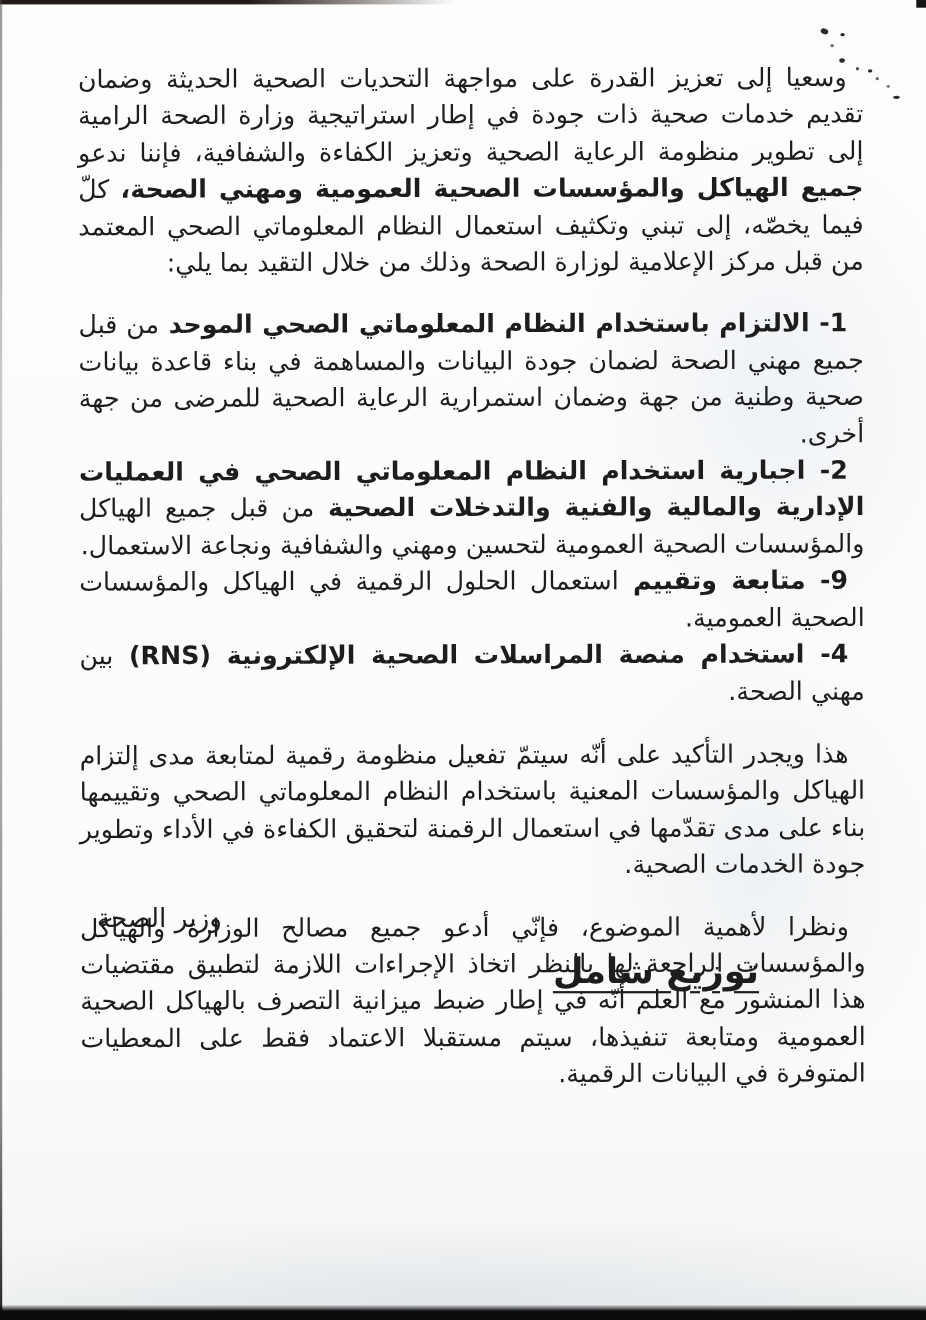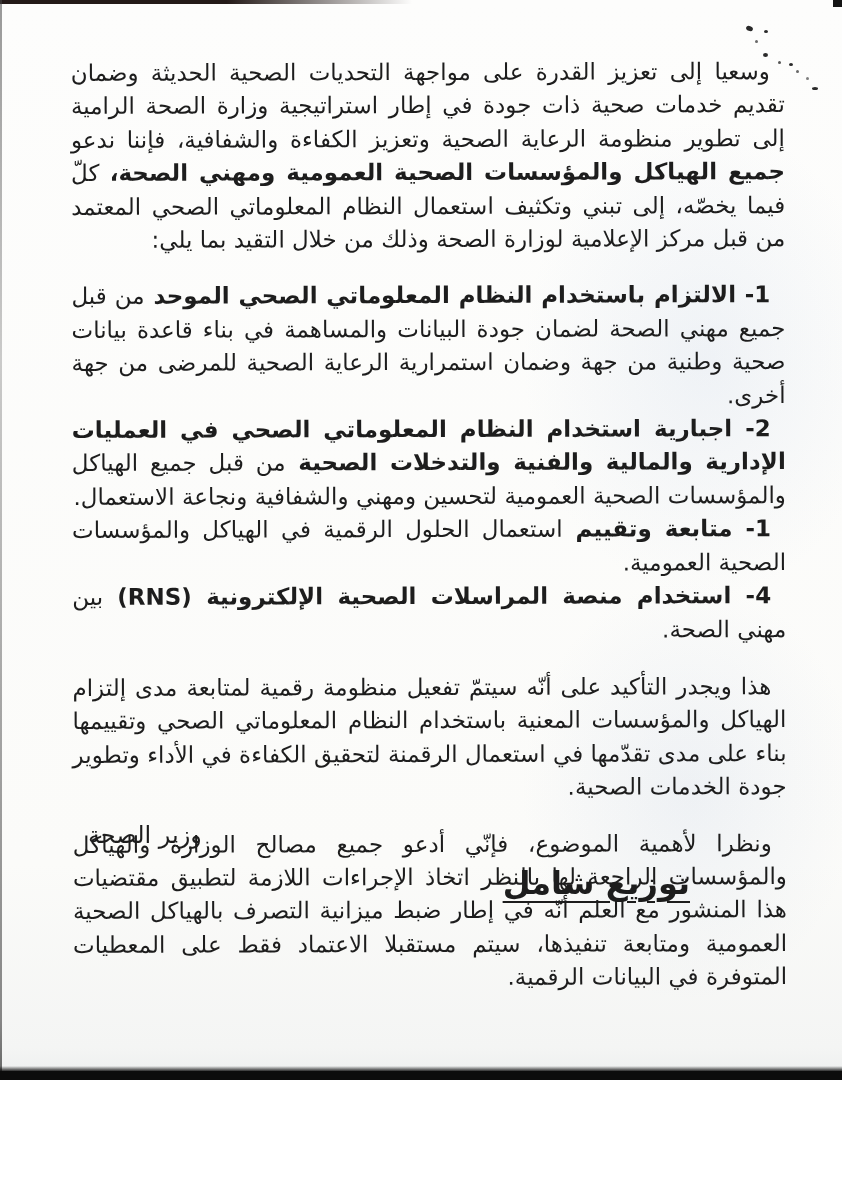--- a/index.html
+++ b/index.html
@@ -6,21 +6,21 @@
     margin: 0;
     padding: 0;
     width: 842px;
     height: 1200px;
     overflow: hidden;
     font-family: "DejaVu Sans", sans-serif;
   }
   .page {
     position: relative;
     width: 842px;
-    height: 1080px;
+    height: 1200px;
     background:
       radial-gradient(260px 340px at 705px 360px, rgba(190,205,228,0.22), rgba(190,205,228,0) 70%),
       radial-gradient(240px 300px at 690px 790px, rgba(185,200,224,0.20), rgba(185,200,224,0) 70%),
       radial-gradient(700px 90px at 420px 1175px, rgba(198,206,220,0.35), rgba(198,206,220,0) 75%),
       linear-gradient(180deg, #fdfdfc 0%, #fbfbf9 80%, #f4f5f4 97%, #eceeee 100%);
     overflow: hidden;
   }
 
   
   .scan-strip-top {
@@ -107,21 +107,21 @@
   <div class="speck s8"></div>
   <div class="speck s9"></div>
 
   <div class="content">
 
     <p class="para"><span>وسعيا إلى تعزيز القدرة على مواجهة التحديات الصحية الحديثة وضمان تقديم خدمات صحية ذات جودة في إطار استراتيجية وزارة الصحة الرامية إلى تطوير منظومة الرعاية الصحية وتعزيز الكفاءة والشفافية، فإننا ندعو </span><b>جميع الهياكل والمؤسسات الصحية العمومية ومهني الصحة،</b><span> كلّ فيما يخصّه، إلى تبني وتكثيف استعمال النظام المعلوماتي الصحي المعتمد من قبل مركز الإعلامية لوزارة الصحة وذلك من خلال التقيد بما يلي:</span></p>
 
     <div class="list">
       <p class="list-item"><b>1- الالتزام باستخدام النظام المعلوماتي الصحي الموحد </b><span>من قبل جميع مهني الصحة لضمان جودة البيانات والمساهمة في بناء قاعدة بيانات صحية وطنية من جهة وضمان استمرارية الرعاية الصحية للمرضى من جهة أخرى.</span></p>
       <p class="list-item"><b>2- اجبارية استخدام النظام المعلوماتي الصحي في العمليات الإدارية والمالية والفنية والتدخلات الصحية </b><span>من قبل جميع الهياكل والمؤسسات الصحية العمومية لتحسين ومهني والشفافية ونجاعة الاستعمال.</span></p>
-      <p class="list-item"><b>1- متابعة وتقييم </b><span>استعمال الحلول الرقمية في الهياكل والمؤسسات الصحية العمومية.</span></p>
+      <p class="list-item"><b>9- متابعة وتقييم </b><span>استعمال الحلول الرقمية في الهياكل والمؤسسات الصحية العمومية.</span></p>
       <p class="list-item"><b>4- استخدام منصة المراسلات الصحية الإلكترونية (RNS) </b><span>بين مهني الصحة.</span></p>
     </div>
 
     <p class="para">هذا ويجدر التأكيد على أنّه سيتمّ تفعيل منظومة رقمية لمتابعة مدى إلتزام الهياكل والمؤسسات المعنية باستخدام النظام المعلوماتي الصحي وتقييمها بناء على مدى تقدّمها في استعمال الرقمنة لتحقيق الكفاءة في الأداء وتطوير جودة الخدمات الصحية.</p>
 
     <p class="para">ونظرا لأهمية الموضوع، فإنّي أدعو جميع مصالح الوزارة والهياكل والمؤسسات الراجعة لها بالنظر اتخاذ الإجراءات اللازمة لتطبيق مقتضيات هذا المنشور مع العلم أنّه في إطار ضبط ميزانية التصرف بالهياكل الصحية العمومية ومتابعة تنفيذها، سيتم مستقبلا الاعتماد فقط على المعطيات المتوفرة في البيانات الرقمية.</p>
 
   </div>
 
   <div class="signature">وزير الصحة</div>

